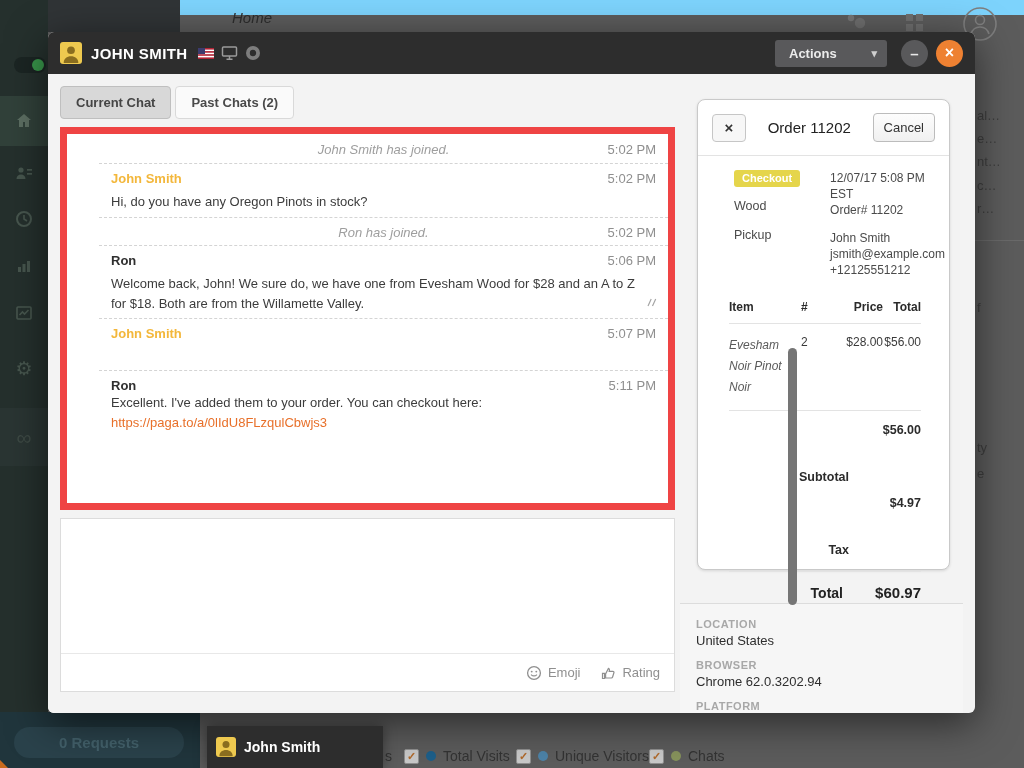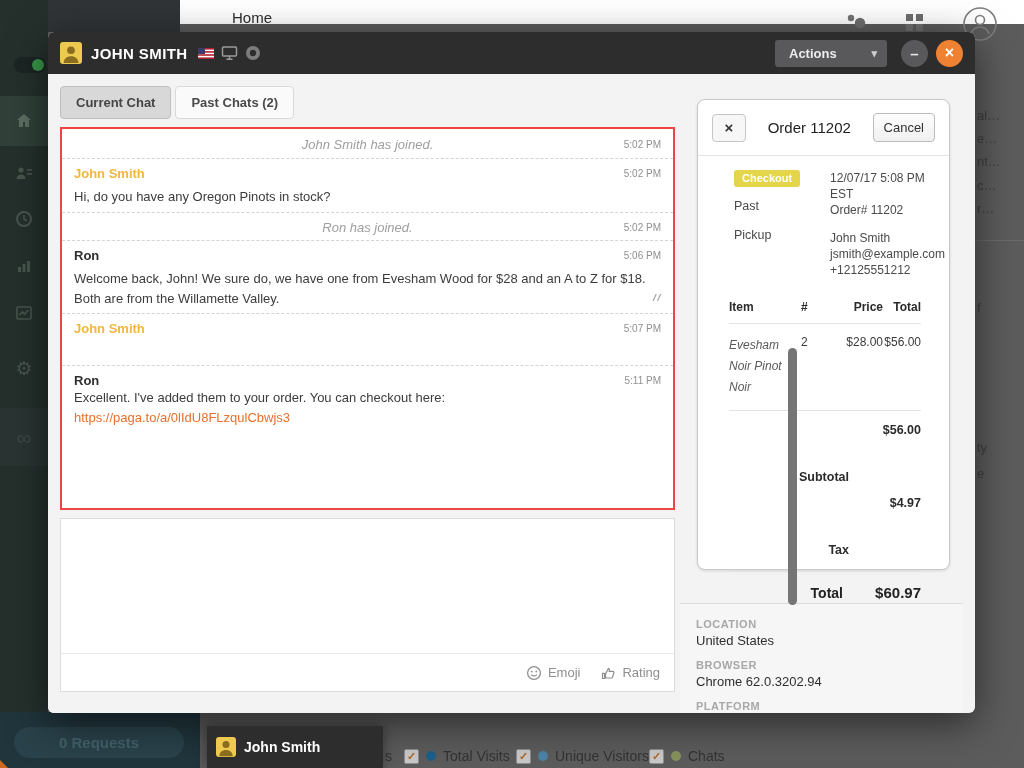--- a/index.html
+++ b/index.html
@@ -1,20 +1,20 @@
 <!DOCTYPE html>
 <html><head>
 <meta charset="utf-8">
 <style>
   * { margin:0; padding:0; box-sizing:border-box; }
   html,body { width:1024px; height:768px; overflow:hidden; }
   body { font-family:"Liberation Sans", sans-serif; background:#5c5c5c; position:relative; }
 
   
-  .topbar { position:absolute; left:0; top:0; width:1024px; height:24px; background:#ffffff; }
+  .topbar { position:absolute; left:0; top:0; width:1024px; height:15px; background:#7dd3fc;font-style:italic; }
   .topbar-darkblock { position:absolute; left:48px; top:0; width:132px; height:32px; background:#303436; }
   .topbar-title { position:absolute; left:232px; top:9px; font-size:15px; color:#2d2d2d; }
   .tr-icon { position:absolute; top:12px; }
   .sidebar { position:absolute; left:0; top:0; width:48px; height:768px; background:#25302d; }
   .sb-toggle { position:absolute; left:14px; top:57px; width:32px; height:16px; border-radius:8px; background:#1b2523; }
   .sb-toggle .dot { position:absolute; right:2px; top:2px; width:12px; height:12px; border-radius:50%; background:#38964a; }
   .sb-item { position:absolute; left:0; width:48px; height:44px; display:flex; align-items:center; justify-content:center; }
   .sb-item.active { background:#31413a; height:50px; }
   .sb-glyph { font-size:19px; color:#47564e; line-height:1; }
   .rmenu-item { position:absolute; left:977px; font-size:13px; color:#3e3e3e; white-space:nowrap; }
@@ -46,27 +46,27 @@
   .min-btn { background:#59595b; margin-right:8px; }
   .close-btn { background:#ee8132; color:#fff; font-size:16px; }
 
   .m-body { position:relative; width:752px; height:639px; background:#f3f3f3; }
 
   
   .tabs { position:absolute; left:12px; top:12px; display:flex; gap:4px; }
   .tab { font-size:13px; font-weight:bold; padding:8px 15px; border-radius:4px; border:1px solid #c9c9c9; }
   .tab.active { background:#d8d8d8; color:#454545; border-color:#bfbfbf; }
   .tab.inactive { background:#fafafa; color:#4a4a4a; border-color:#d9d9d9; }
-  .transcript { position:absolute; left:12px; top:53px; width:615px; height:383px; background:#fff; border:2px solid #ef4444;
-                display:flex; flex-direction:column; overflow:hidden; }
+  .transcript { position:absolute; left:12px; top:53px; width:615px; height:383px; background:#fff; border:7px solid #ef4444;
+                display:flex; flex-direction:column; overflow:hidden;padding-left:32px; }
   .c-row { border-bottom:1px dashed #d4d4d4; padding:5px 12px 4px; position:relative; }
   .c-row:last-child { border-bottom:none; flex:1; }
   .c-sysrow { display:flex; align-items:center; }
   .c-sys { flex:1; text-align:center; font-style:italic; color:#9e9e9e; font-size:13px; padding-left:60px; }
-  .c-time { width:60px; text-align:right; color:#8f8f8f; font-size:10px; flex-shrink:0; }
+  .c-time { width:60px; text-align:right; color:#8f8f8f; font-size:13px; flex-shrink:0; }
   .c-head { display:flex; align-items:center; margin-top:2px; }
   .c-name { flex:1; font-weight:bold; font-size:13px; }
   .c-name.visitor { color:#f3b73b; }
   .c-name.agent { color:#2f2f2f; }
   .c-text { font-size:13px; color:#3c3c3c; line-height:1.55; margin-top:6px; padding-right:14px; }
   .c-link { font-size:13px; color:#e8702a; line-height:1.55; text-decoration:none; display:inline-block; }
   .c-seen { position:absolute; right:10px; bottom:7px; }
   .composer { position:absolute; left:12px; top:444px; width:615px; height:174px; background:#fff; border:1px solid #dcdcdc;
               display:flex; flex-direction:column; }
   .composer textarea { flex:1; border:none; resize:none; outline:none; font-family:"Liberation Sans",sans-serif; font-size:13px; padding:10px; }
@@ -343,21 +343,21 @@
 
     <div class="order-card">
       <div class="o-header">
         <button class="o-x">×</button>
         <span class="o-title">Order 11202</span>
         <button class="o-cancel">Cancel</button>
       </div>
       <div class="o-info">
         <div class="o-ileft">
           <span class="badge">Checkout</span>
-          <div class="lbl">Past</div>
+          <div class="lbl">Wood</div>
           <div class="lbl2">Pickup</div>
         </div>
         <div class="o-iright">
           <div class="dt">12/07/17 5:08 PM EST</div>
           <div>Order# 11202</div>
           <div class="grp2">John Smith</div>
           <div style="white-space:nowrap;">jsmith@example.com</div>
           <div>+12125551212</div>
         </div>
       </div>

